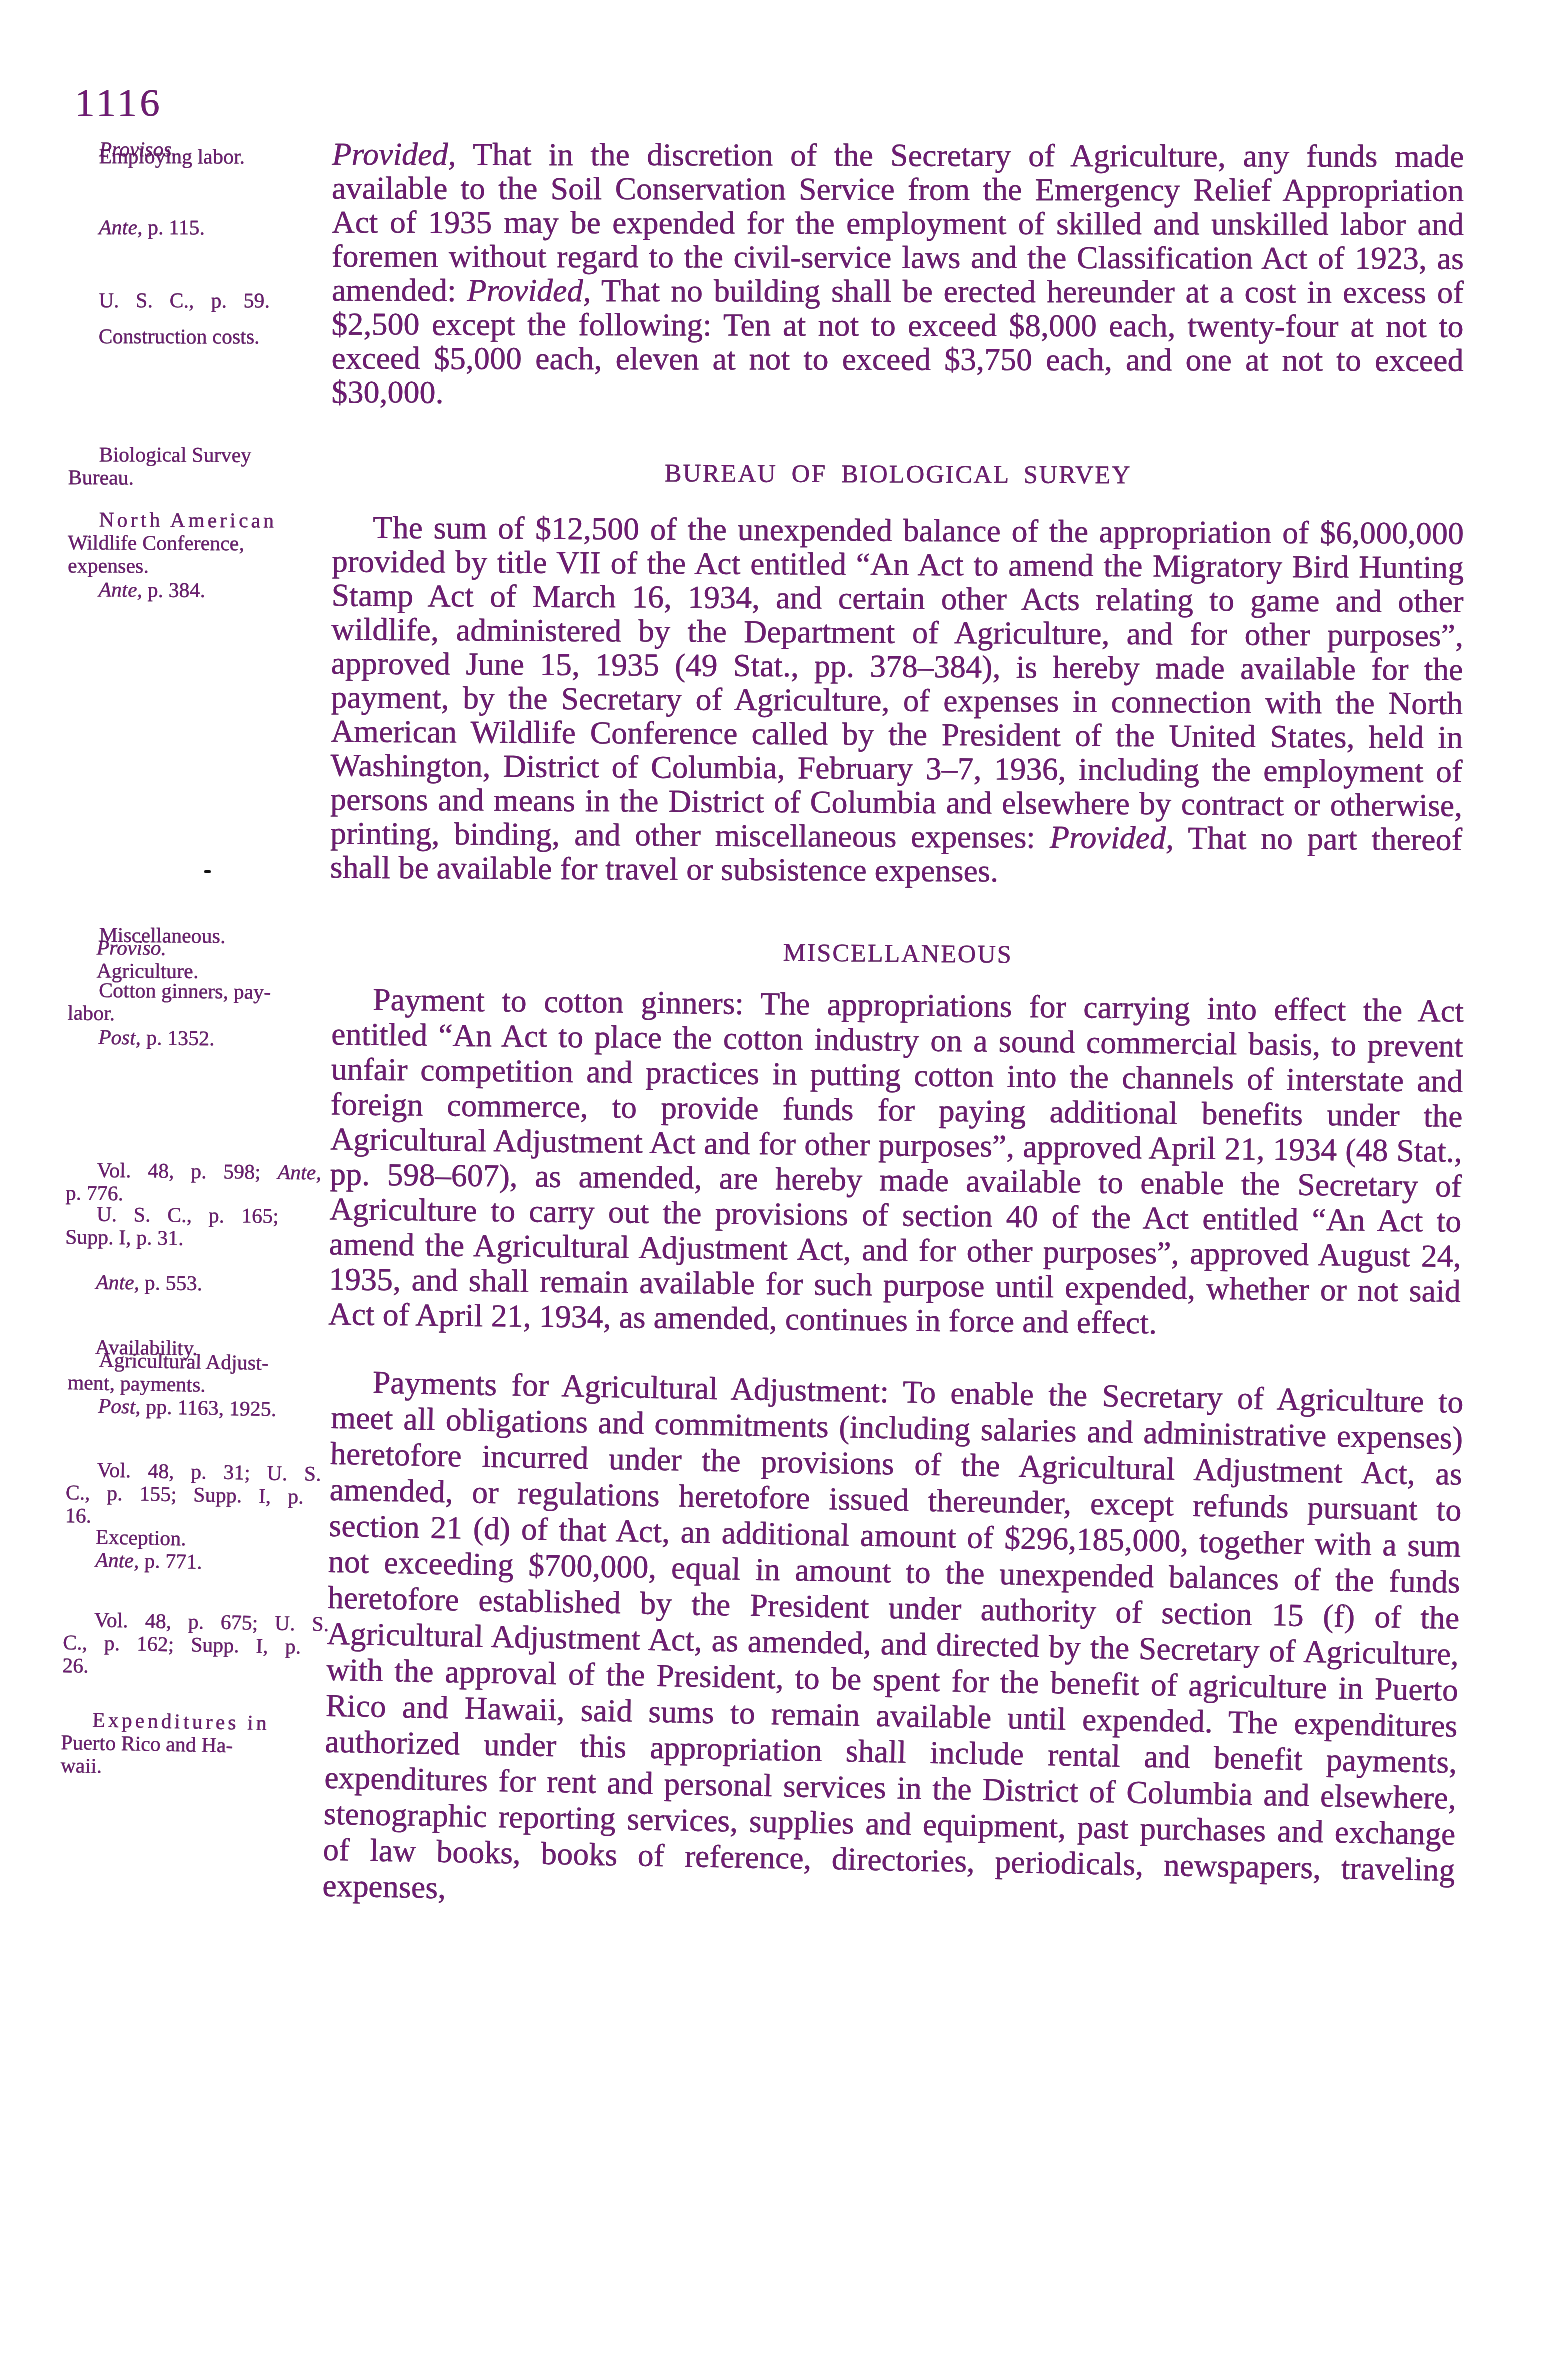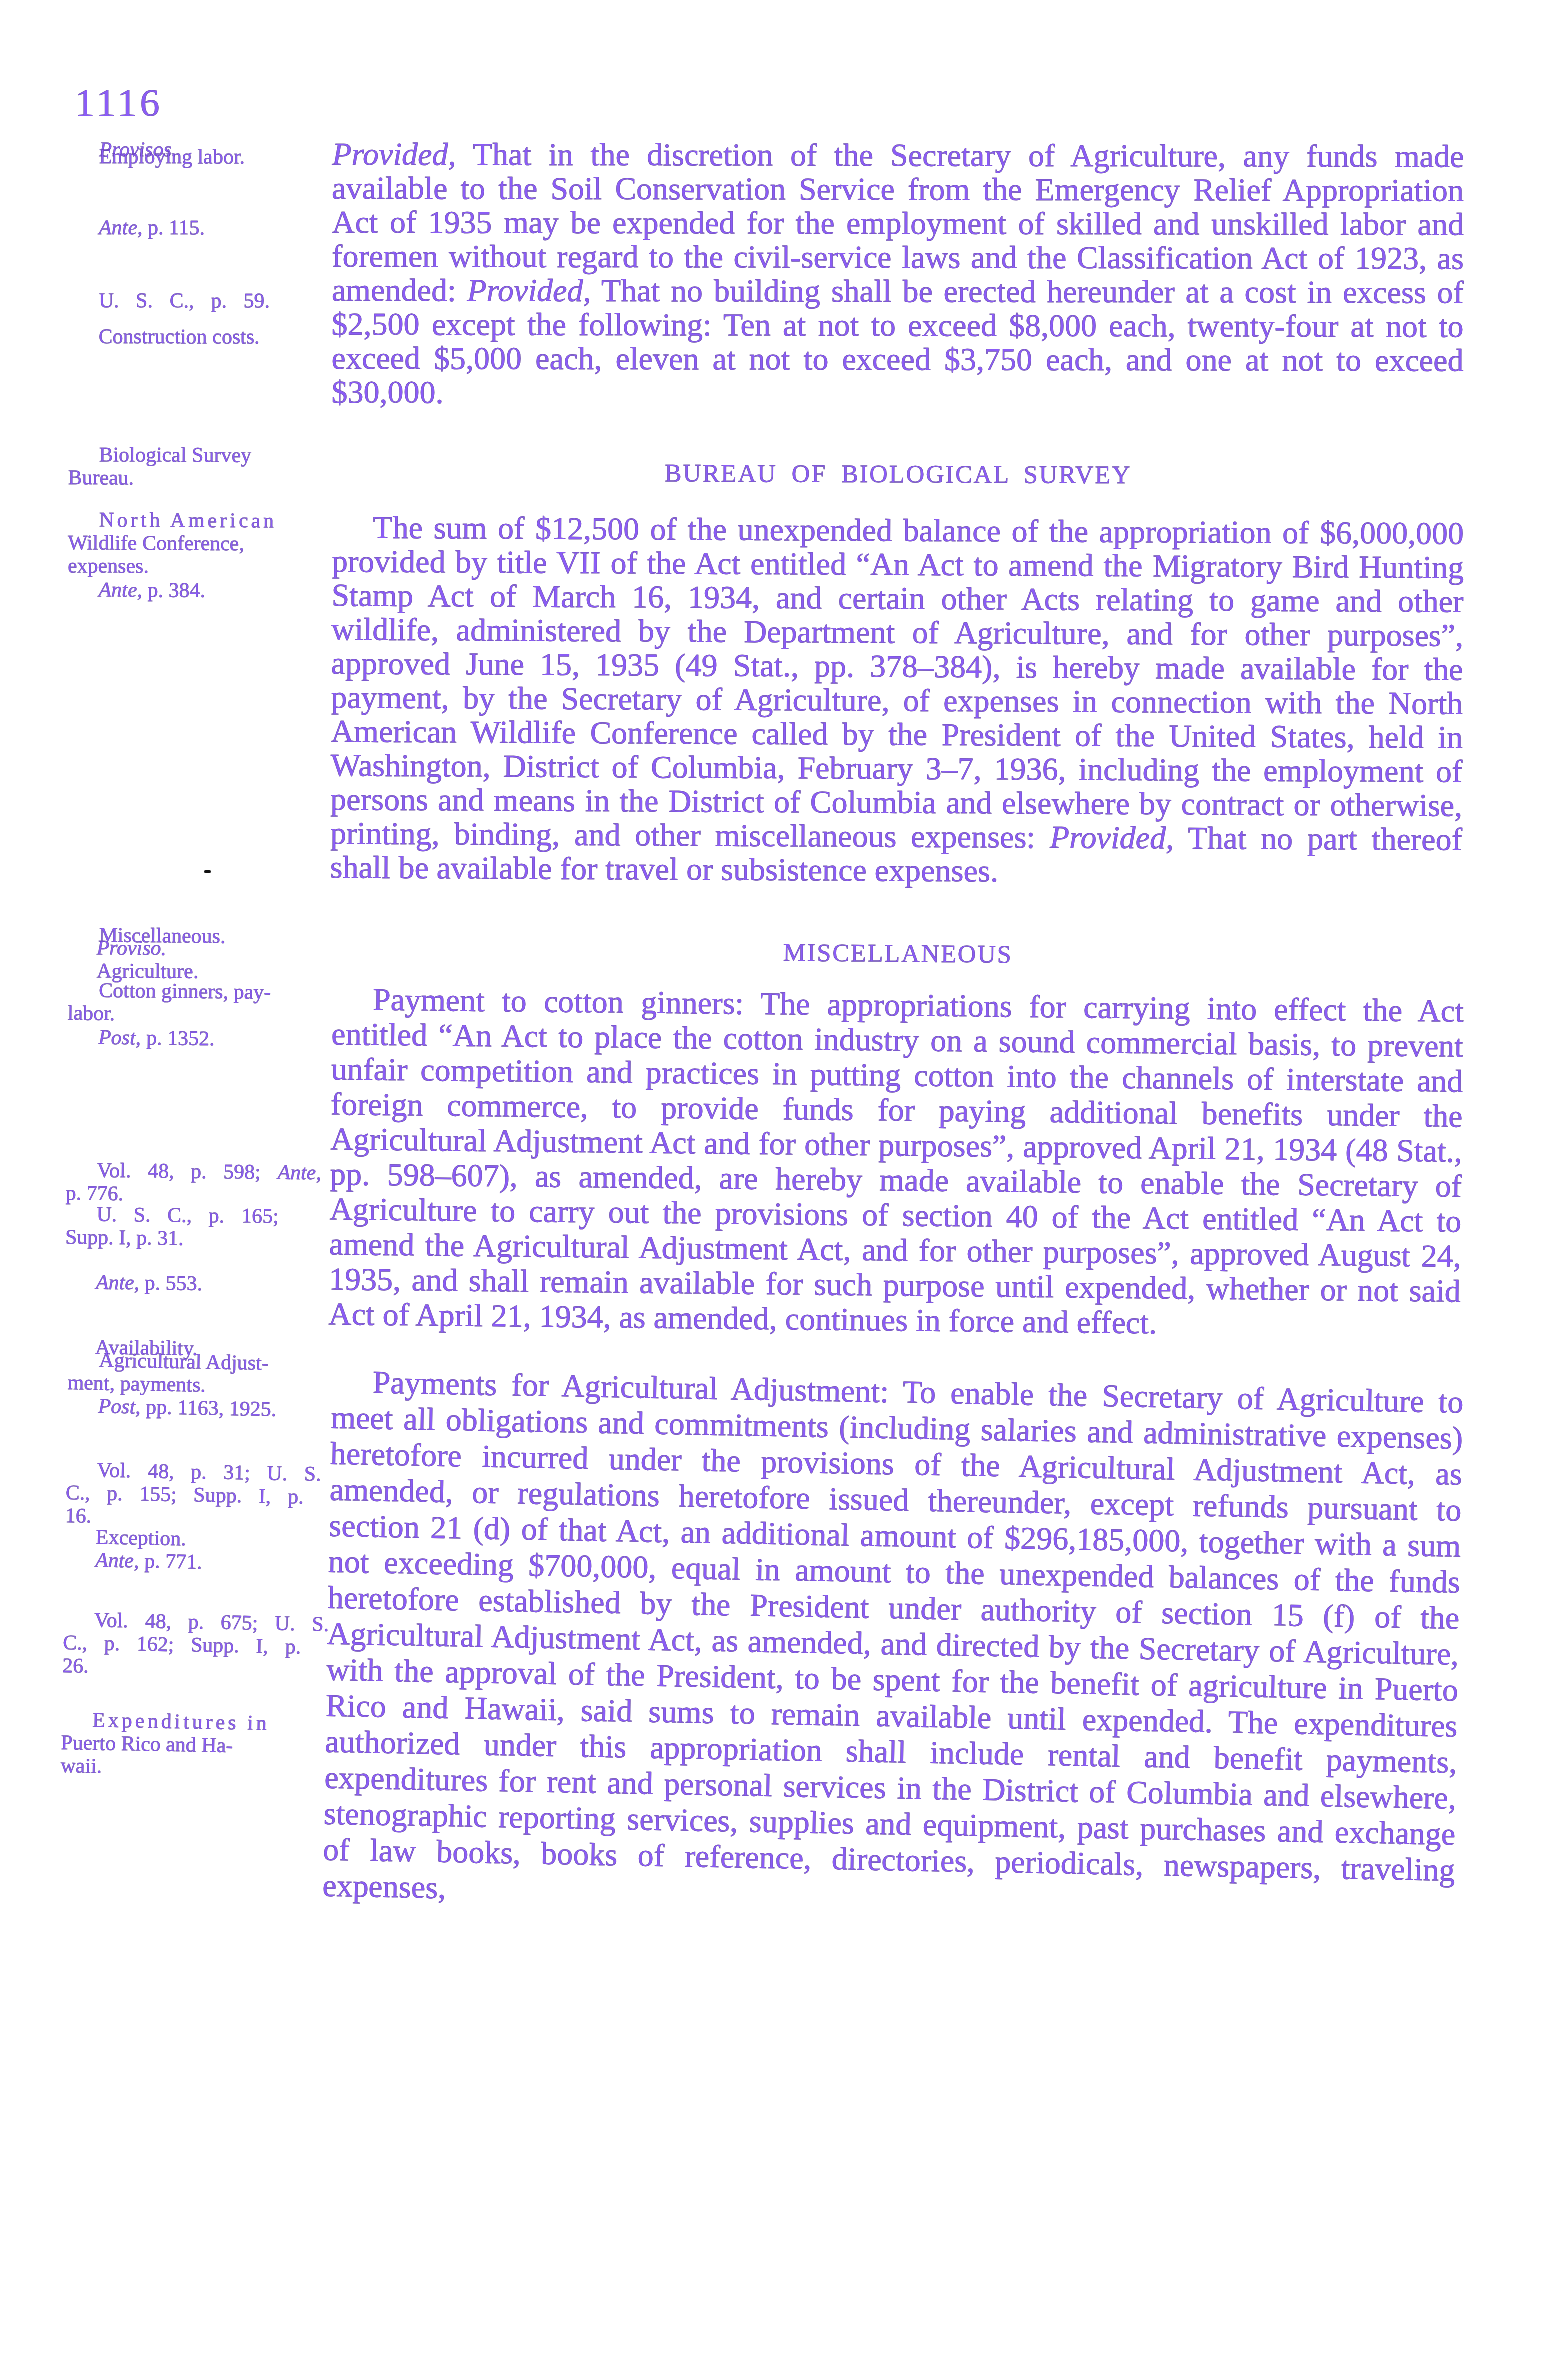--- a/index.html
+++ b/index.html
@@ -1,20 +1,20 @@
 <!DOCTYPE html>
 <html style="font-size:13.6px"><head>
 <meta charset="utf-8">
 <style>
   html,body{margin:0;padding:0;background:#ffffff;}
   .page{
     position:relative;
     width:1551px;height:2377px;
     background:#ffffff;
-    color:#8b5cf6;
+    color:#701a75;
     font-family:"Liberation Serif","DejaVu Serif",serif;
     overflow:hidden;
   }
   .row{display:flex;position:relative;transform-origin:0 0;}
   .aside{
     flex:0 0 253px;margin-left:68px;position:relative;
     font-size:21px;line-height:23px;
     text-shadow:0 0 0.4px rgba(0,0,0,.85);
   }
   .side-line{position:absolute;left:0;width:100%;white-space:nowrap;}

